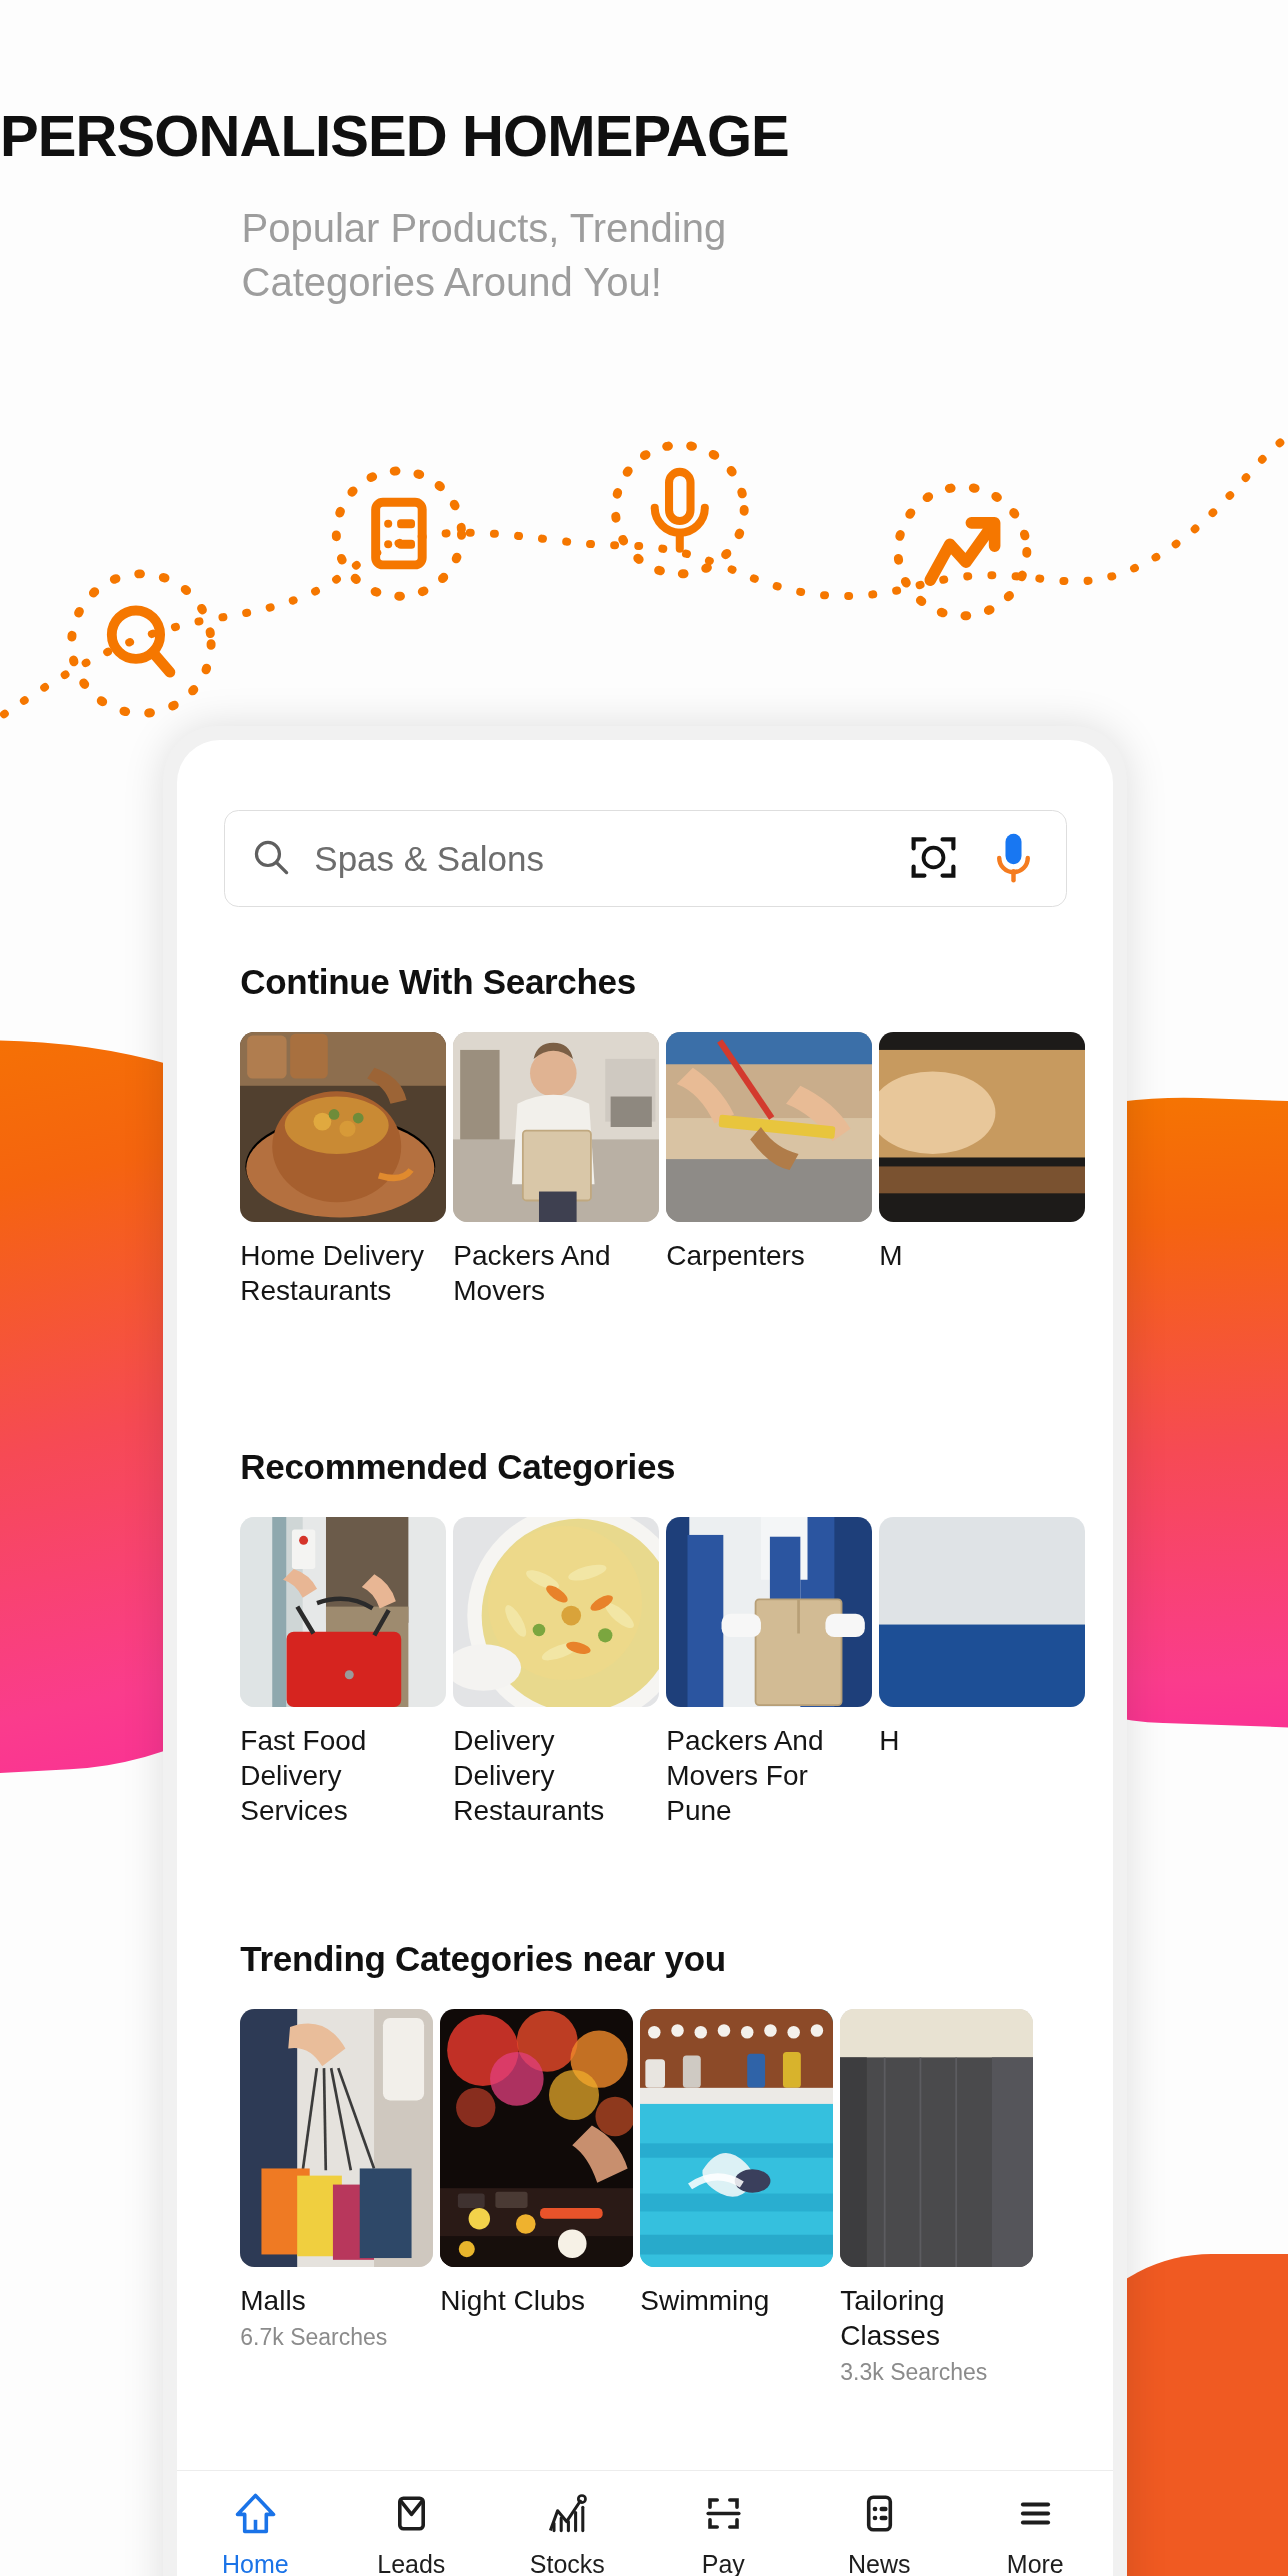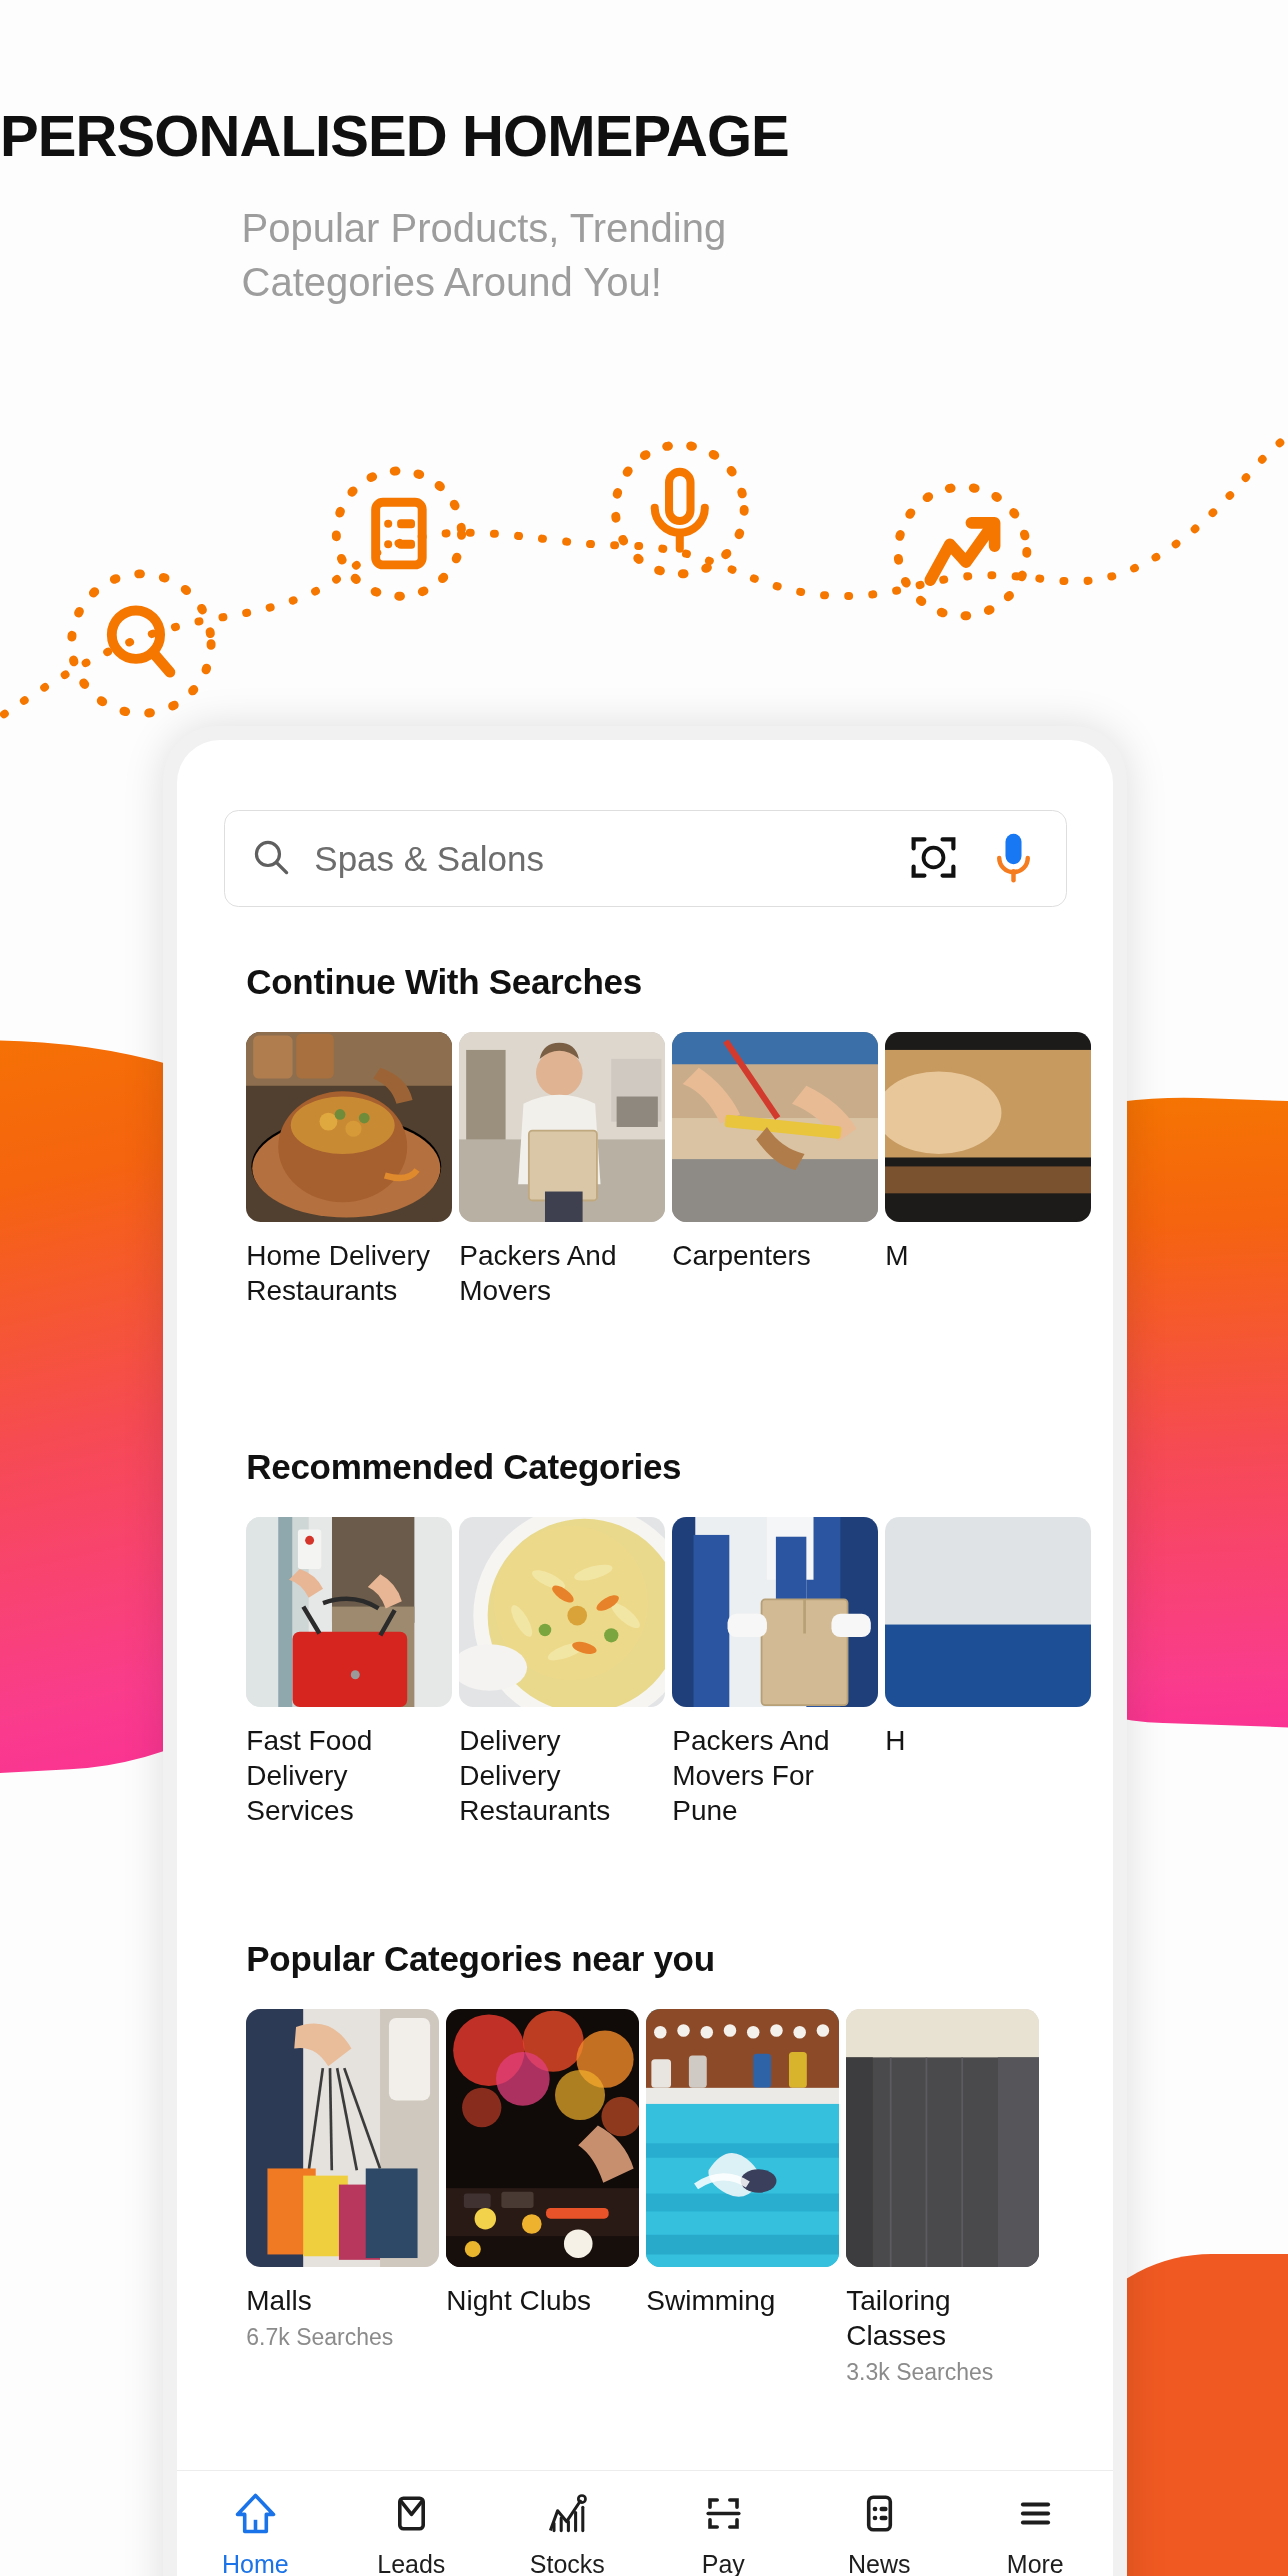--- a/index.html
+++ b/index.html
@@ -142,21 +142,21 @@
     flex: 1 1 auto;
     font-size: 35px;
     color: #6d6d6d;
     font-weight: 400;
     white-space: nowrap;
   }
   .scan-icon { flex: 0 0 auto; margin-right: 36px; }
   .mic-icon { flex: 0 0 auto; margin-right: 5.4px; }
 
   
-  .section { position: absolute; left: 12px; width: 1004px; padding-left: 10px; }
+  .section { position: absolute; left: 6px; width: 1004px; padding-left: 10px; }
   .section-title {
     font-size: 35px;
     font-weight: 700;
     color: #111;
     padding-left: 47px;
     letter-spacing: -0.3px;
   }
 
   .row {
     display: flex;
@@ -476,21 +476,21 @@
                 <rect x="0" y="120" width="230" height="92" fill="#1d4f96"></rect>
               </svg>
             </div>
             <div class="card-label" style="width:206px;">H</div>
           </div>
 
         </div>
       </div>
 
       <div class="section" style="top:1199px;">
-        <div class="section-title">Popular Categories near you</div>
+        <div class="section-title">Trending Categories near you</div>
         <div class="row">
 
           <div class="card">
             <div class="card-img" style="width:193px;height:258px;">
               <svg class="ph" viewBox="0 0 216 288" preserveAspectRatio="none">
                 <rect width="216" height="288" fill="#e5e2dd"></rect>
                 <rect x="0" y="0" width="64" height="288" fill="#2d3a55"></rect>
                 <rect x="150" y="0" width="66" height="288" fill="#cfc8bf"></rect>
                 <rect x="160" y="10" width="46" height="92" rx="8" fill="#f2efea"></rect>
                 <path d="M56 20 q40 -14 62 24 l-26 20 q-14-24-38-20z" fill="#e9bd9a"></path>

